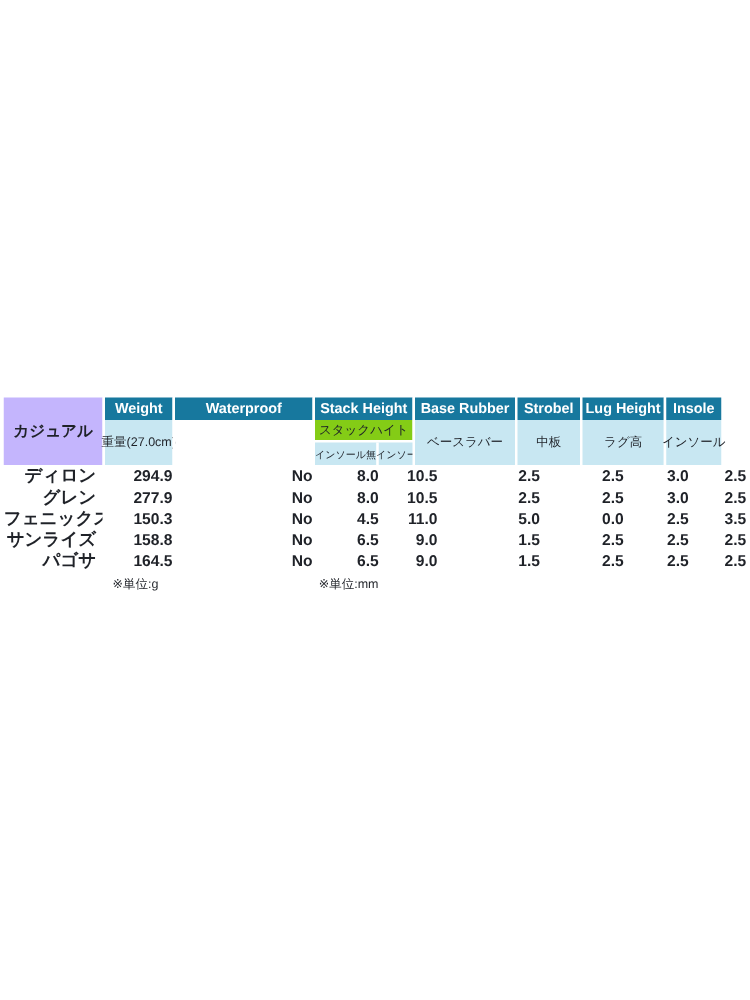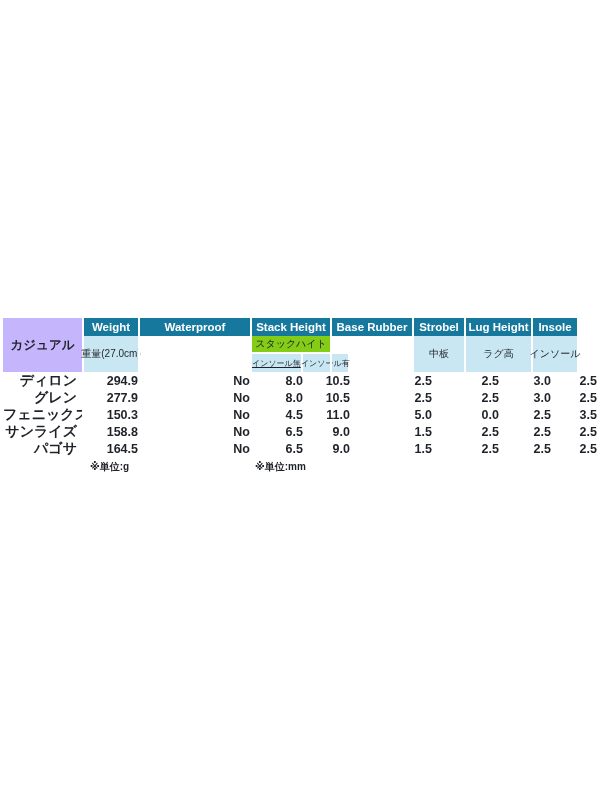--- a/index.html
+++ b/index.html
@@ -83,21 +83,21 @@
   }
   .stack-sub .sub-cell {
     background: #C8E7F2;
     font-size: 8px;
     display: flex;
     align-items: center;
     justify-content: center;
     box-sizing: border-box;
     white-space: nowrap;
   }
-  .sub-no  { width: 53px; text-decoration: underline; }
+  .sub-no  { width: 53px; }
   .sub-yes { width: 47px; border-left: 2px solid #ffffff; }
   
   .data-row {
     display: flex;
     height: 17.2px;
     align-items: center;
     font-weight: bold;
     font-size: 12.5px;
     color: #1F2228;
   }
@@ -118,21 +118,21 @@
   .v-br     { width: 82px; }
   .v-lh     { width: 67px; }
   .v-st     { width: 52px; }
   .v-in     { width: 46px; }
   
   .fn-row {
     display: flex;
     height: 18px;
     align-items: center;
     font-size: 10px;
-    font-weight: bold;
+    font-weight: normal;
     color: #1F2228;
   }
   .fn-spacer { width: 79px; }
   .fn-weight { width: 168px; box-sizing: border-box; padding-left: 8px; }
   .fn-stack  { width: 100px; box-sizing: border-box; padding-left: 5px; }
 </style>
 </head>
 <body>
 
 <div class="page">
@@ -154,20 +154,21 @@
         <div class="en">Stack Height</div>
         <div class="stack-jp-top">スタックハイト</div>
         <div class="stack-sub">
           <div class="sub-cell sub-no">インソール無</div>
           <div class="sub-cell sub-yes">インソール有</div>
         </div>
       </div>
 
       <div class="hcol w-br">
         <div class="en">Base Rubber</div>
+        <div class="jp">ベースラバー</div>
       </div>
 
       <div class="hcol w-st">
         <div class="en">Strobel</div>
         <div class="jp">中板</div>
       </div>
 
       <div class="hcol w-lh">
         <div class="en">Lug Height</div>
         <div class="jp">ラグ高</div>

